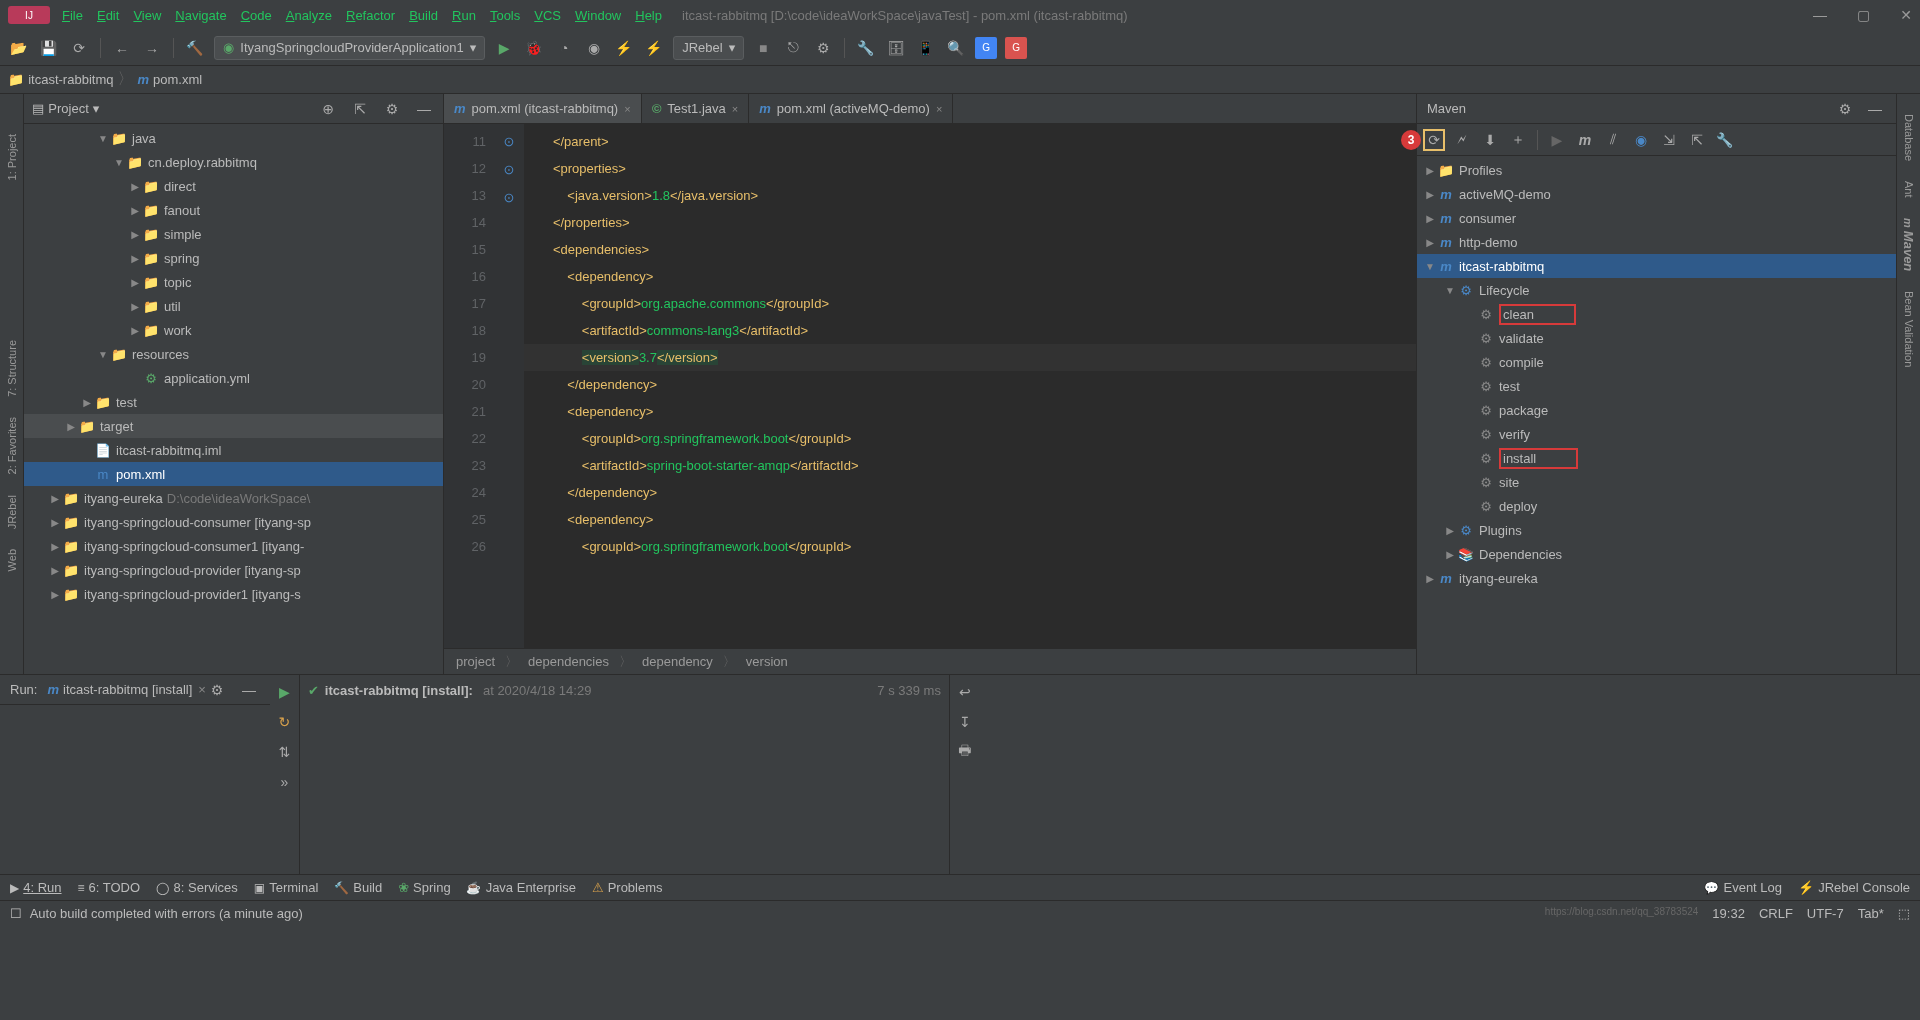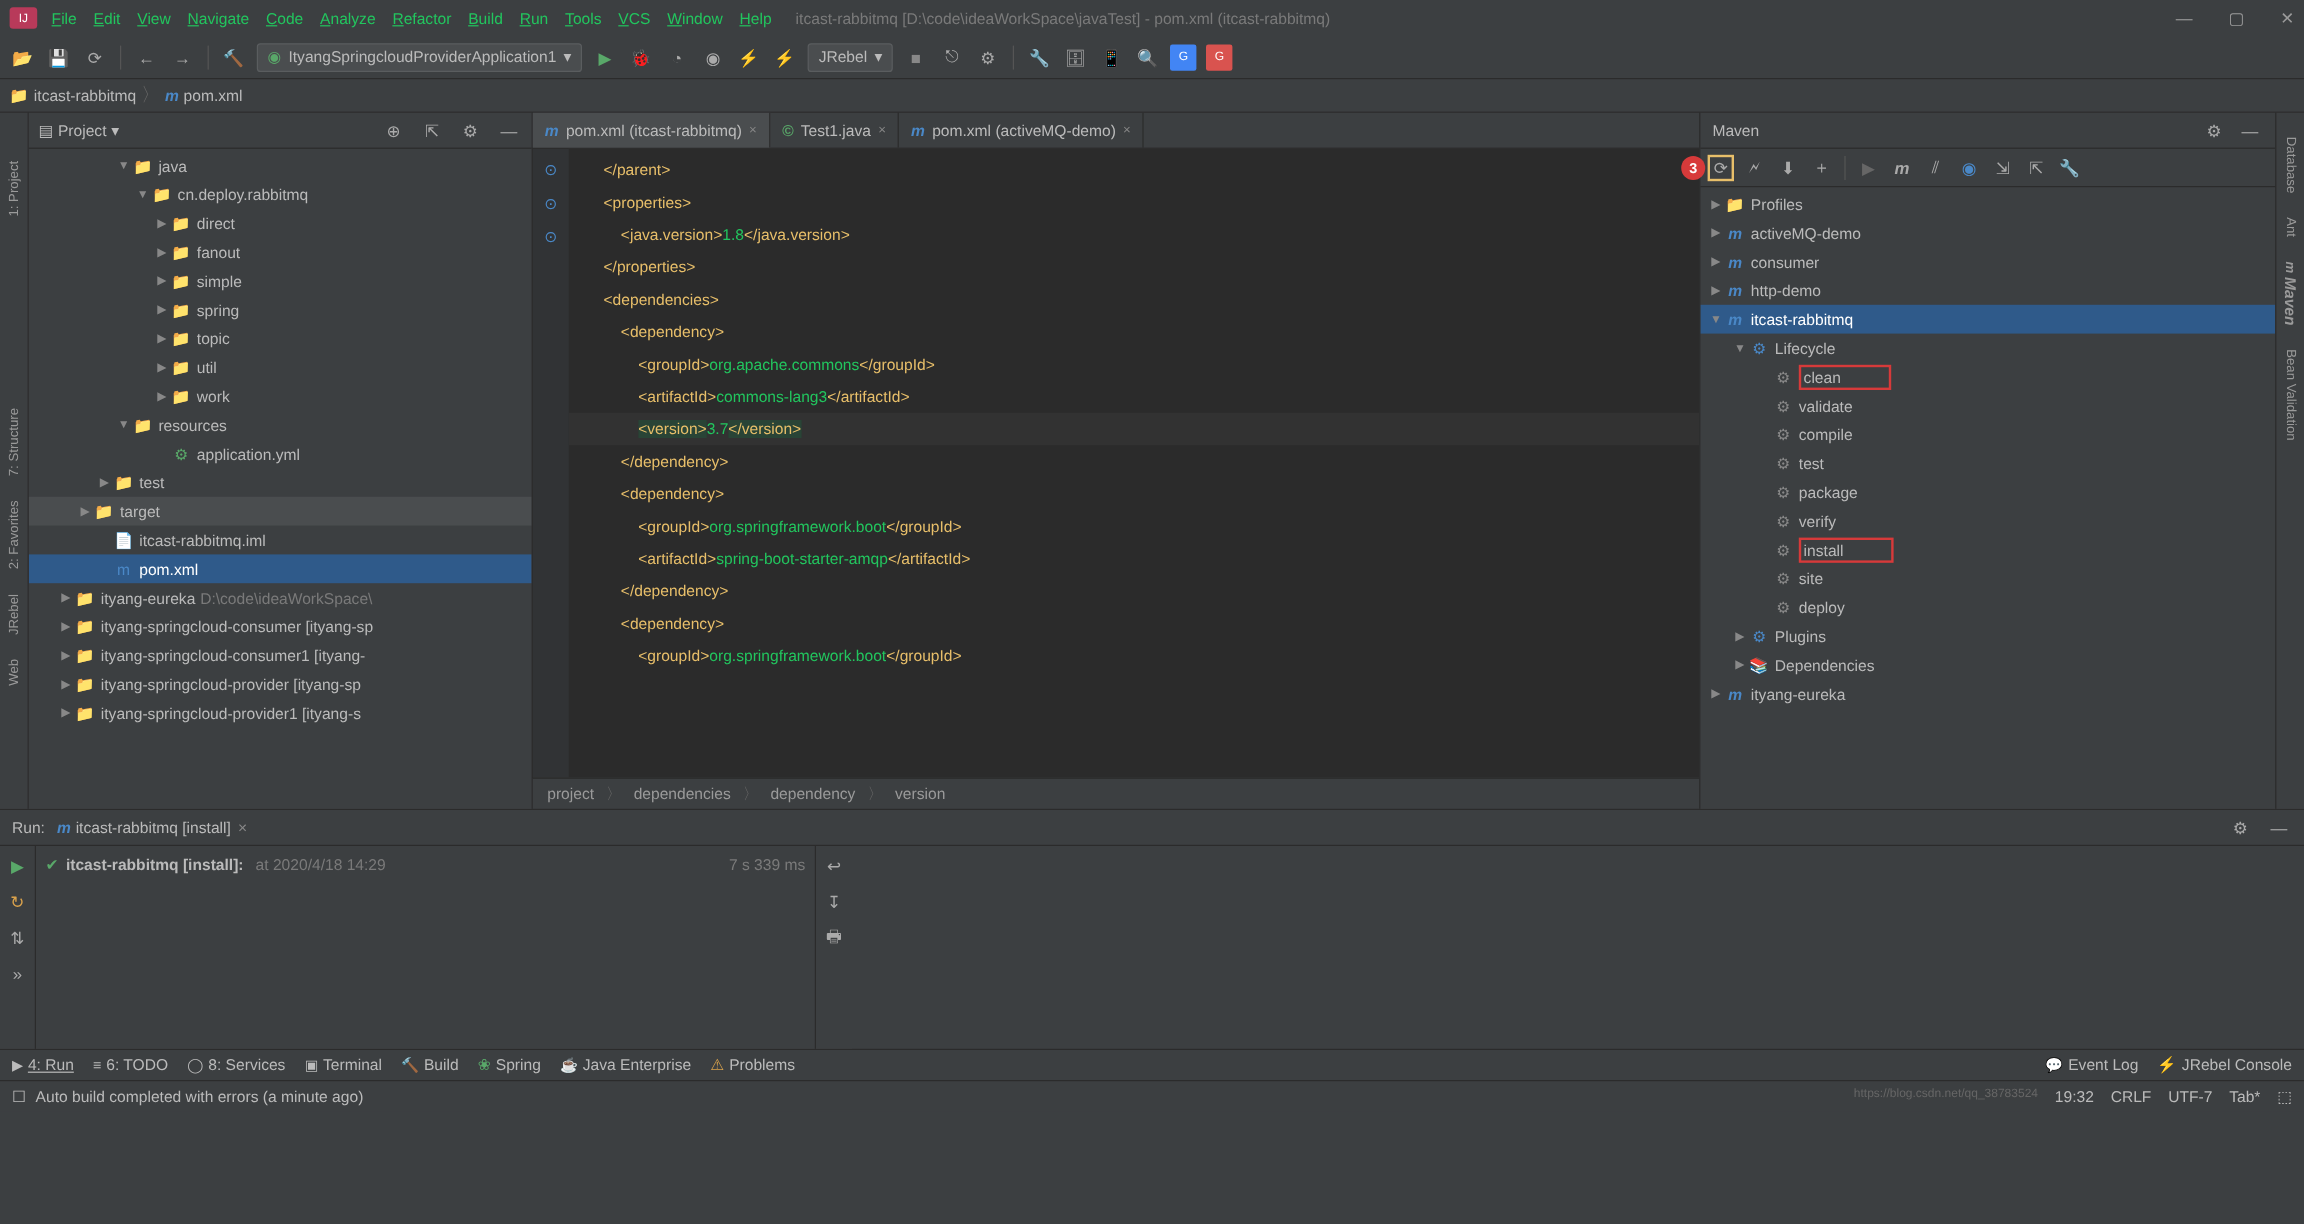--- a/index.html
+++ b/index.html
@@ -1,20 +1,20 @@
 <!DOCTYPE html>
 <html><head>
 <meta charset="utf-8">
 <style>
 *{margin:0;padding:0;box-sizing:border-box;font-family:"Segoe UI",Arial,sans-serif;font-size:13px;user-select:none}
 body{background:#3c3f41;color:#bbbbbb;width:1920px;height:1020px;overflow:hidden;position:relative}
 
 
 .titlebar{height:30px;display:flex;align-items:center;padding:0 8px;background:#3c3f41}
-.titlebar .logo{width:23px;height:18px;background:#b83a5a;border-radius:3px;margin-right:12px;display:flex;align-items:center;justify-content:center;font-size:10px;color:#fff}
+.titlebar .logo{width:42px;height:18px;background:#b83a5a;border-radius:3px;margin-right:12px;display:flex;align-items:center;justify-content:center;font-size:10px;color:#fff}
 .menu{display:flex;gap:14px}
 .menu span{color:#22c55e;cursor:pointer}
 .menu span u{text-decoration:underline}
 .titlebar .title{margin-left:20px;color:#7a7a7a}
 .winbtns{margin-left:auto;display:flex;gap:30px;color:#9a9a9a}
 .winbtns span{cursor:pointer;font-size:14px}
 
 
 .toolbar{height:36px;display:flex;align-items:center;padding:0 8px;gap:8px;border-bottom:1px solid #2b2b2b}
 .tbtn{width:22px;height:22px;display:flex;align-items:center;justify-content:center;color:#aaa;cursor:pointer;font-size:14px}
@@ -76,21 +76,21 @@
 .mtree{flex:1;overflow:auto;padding:2px 0}
 .mitem{display:flex;align-items:center;height:24px;cursor:pointer;padding-left:6px}
 .mitem.sel{background:#2f5a8a;color:#fff}
 .mitem .arrow{width:14px;text-align:center;color:#888;font-size:10px}
 .mitem .icon{width:18px;text-align:center;margin-right:4px;color:#4a88c7}
 .mitem .gear{color:#888}
 .redbox{border:2px solid #d73a3a;padding:0 2px}
 .badge{position:absolute;width:20px;height:20px;background:#d73a3a;border-radius:50%;color:#fff;display:flex;align-items:center;justify-content:center;font-size:12px;font-weight:bold;z-index:10}
 
 
-.runpanel{height:200px;border-top:1px solid #2b2b2b;display:flex;flex-direction:column}
+.runpanel{height:200px;border-top:1px solid #2b2b2b;display:flex;flex-direction:row}
 .runtabs{height:30px;display:flex;align-items:center;padding:0 10px;background:#3c3f41;border-bottom:1px solid #2b2b2b}
 .runtabs .tools{margin-left:auto;display:flex;gap:10px}
 .runbody{flex:1;display:flex}
 .runleft{width:30px;background:#3c3f41;border-right:1px solid #2b2b2b;display:flex;flex-direction:column;align-items:center;padding-top:6px;gap:8px}
 .runmid{width:650px;background:#3c3f41;border-right:1px solid #2b2b2b;padding:8px}
 .runmid .task{display:flex;align-items:center;gap:6px}
 .runmid .task .chk{color:#59a869}
 .runmid .dim{color:#7a7a7a;margin-left:4px}
 .runmid .time{color:#7a7a7a;margin-left:auto}
 .runout{flex:1;background:#2b2b2b;font-family:"Consolas",monospace;font-size:14px;padding:6px 10px;color:#bbb;line-height:22px;white-space:pre}
@@ -317,20 +317,38 @@
           <span>Test1.java</span>
           <span class="close">×</span>
         </div>
         <div class="tab">
           <span style="color:#4a88c7;font-weight:bold;font-style:italic">m</span>
           <span>pom.xml (activeMQ-demo)</span>
           <span class="close">×</span>
         </div>
       </div>
     <div class="edbody">
+      <div class="gutter" id="gutter">
+          <div>11</div>
+          <div>12</div>
+          <div>13</div>
+          <div>14</div>
+          <div>15</div>
+          <div>16</div>
+          <div>17</div>
+          <div>18</div>
+          <div>19</div>
+          <div>20</div>
+          <div>21</div>
+          <div>22</div>
+          <div>23</div>
+          <div>24</div>
+          <div>25</div>
+          <div>26</div>
+        </div>
       <div class="gutter2" id="gutter2">
           <div class="gi"></div>
           <div class="gi"></div>
           <div class="gi"></div>
           <div class="gi"></div>
           <div class="gi"></div>
           <div class="gi"><span style="color:#4a88c7">⊙</span></div>
           <div class="gi"></div>
           <div class="gi"></div>
           <div class="gi"></div>

